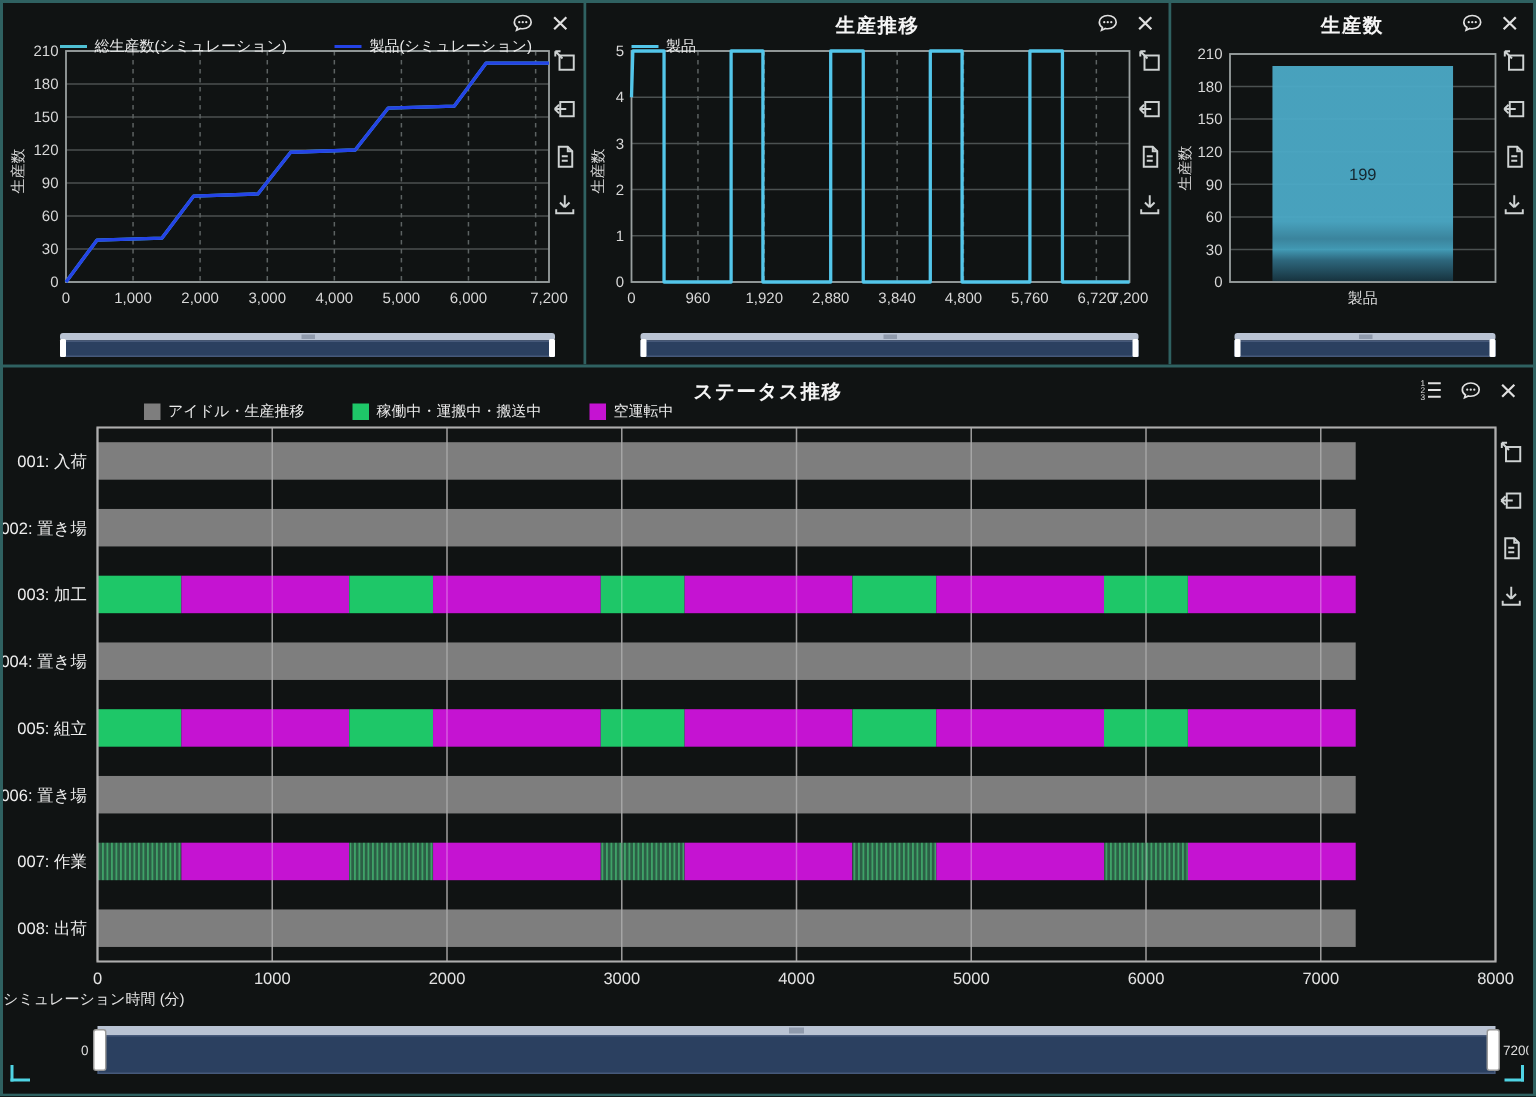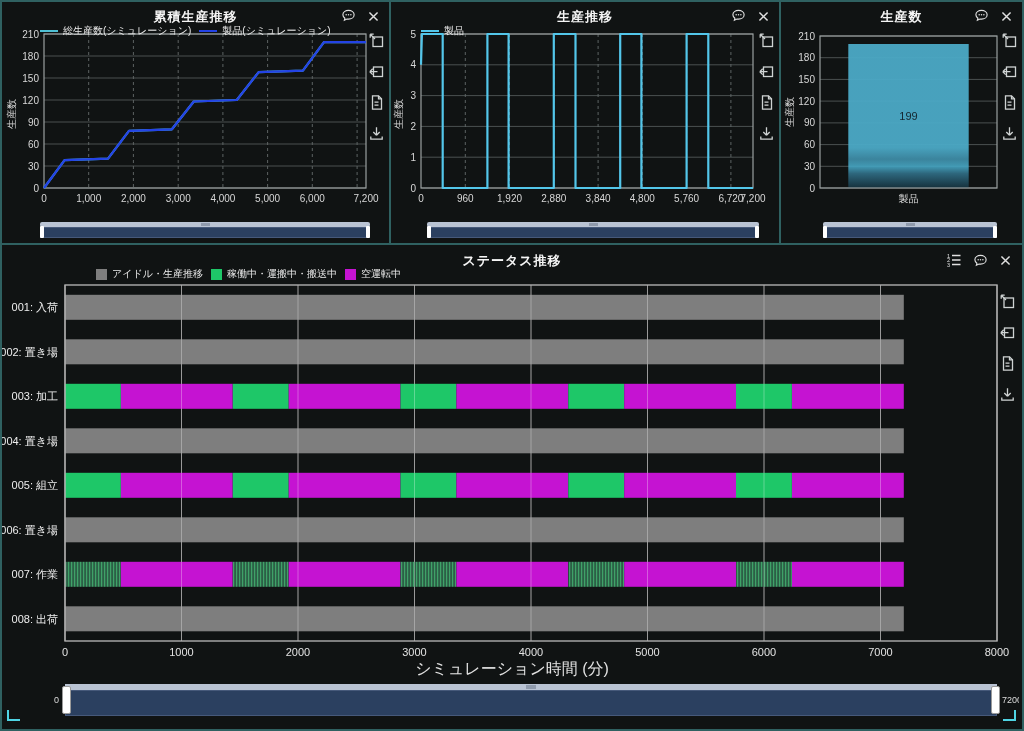--- a/index.html
+++ b/index.html
@@ -6,21 +6,21 @@
   .app{position:relative;width:1024px;height:731px;background:#0c0f0f;border:2px solid #2f6161;box-sizing:border-box;overflow:hidden;}
   .top-row{display:flex;height:241px;}
   .panel{position:relative;background:#101313;box-sizing:border-box;overflow:hidden;}
   .p1{width:389px;border-right:2px solid #2f6161;}
   .p2{width:390px;border-right:2px solid #2f6161;}
   .p3{flex:1;}
   .bottom{position:relative;height:486px;border-top:2px solid #2f6161;background:#101313;overflow:hidden;padding-left:31px;}
   .panel-title{position:absolute;top:6px;left:0;right:0;text-align:center;color:#f5f5f5;font-size:13px;font-weight:bold;margin:0;letter-spacing:1px;}
   .hicons{position:absolute;top:6px;right:9px;display:flex;gap:11px;align-items:center;z-index:5;}
   .hicons span{display:block;cursor:pointer;}
-  .legend{position:absolute;display:flex;gap:8px;align-items:flex-start;font-size:10px;color:#ebebeb;white-space:nowrap;z-index:4;}
+  .legend{position:absolute;display:flex;gap:32px;align-items:flex-start;font-size:10px;color:#ebebeb;white-space:nowrap;z-index:4;}
   .lg-item{display:flex;align-items:center;gap:5px;}
   .sw-line{display:inline-block;width:18px;height:2px;}
   .sw-box{display:inline-block;width:11px;height:11px;}
   .chart{position:absolute;left:0;}
   .ylab{position:absolute;font-size:10px;color:#d8d8d8;transform:translate(-50%,-50%) rotate(-90deg);white-space:nowrap;}
   .tools{position:absolute;display:flex;flex-direction:column;gap:10px;z-index:5;}
   .tools span{display:block;cursor:pointer;}
   svg text.tk{font-size:10px;fill:#d8d8d8;}
   svg text.tkb{font-size:11px;fill:#e2e2e2;}
   svg text.rl{font-size:11px;fill:#ededed;}
@@ -35,33 +35,32 @@
   
   .bslider{position:absolute;left:63px;width:932px;top:439px;height:32px;}
   .bs-track{position:absolute;top:0;left:0;right:0;height:6px;background:#b9c3d3;}
   .bs-track::after{content:"";position:absolute;left:50%;top:1px;width:10px;height:4px;margin-left:-5px;background:#8f9aac;}
   .bs-body{position:absolute;top:6px;left:0;right:0;bottom:0;background:#2b4060;border:1px solid #46597a;box-sizing:border-box;}
   .bs-handle{position:absolute;top:2px;width:9px;height:28px;background:#ffffff;border:1px solid #9a9a9a;border-radius:2px;box-sizing:border-box;z-index:3;}
   .bs-handle.l{left:-3px;} .bs-handle.r{right:-3px;}
   .bs-label{position:absolute;top:11px;font-size:9px;color:#dddddd;}
   .bs-label.l{left:-11px;}
   .bs-label.r{left:calc(100% + 5px);width:17px;overflow:hidden;white-space:nowrap;}
-  .xlabel{position:absolute;left:0;right:0;top:414px;text-align:center;font-size:16px;color:#e2e2e2;}
+  .xlabel{position:absolute;left:0;right:0;top:414px;font-size:10px;color:#e2e2e2;}
   .corner-bl{position:absolute;left:5px;bottom:8px;width:11px;height:9px;border-left:2px solid #4fd4e4;border-bottom:2px solid #4fd4e4;}
   .corner-br{position:absolute;right:6px;bottom:8px;width:11px;height:9px;border-right:2px solid #4fd4e4;border-bottom:2px solid #4fd4e4;}
 </style>
 </head>
 <body>
 
 <div class="app">
 
   <div class="top-row">
 
     <section class="panel p1">
-      <h2 class="panel-title">累積生産推移</h2>
       <div class="hicons">
         <span>
           <svg width="15" height="15" viewBox="0 0 16 16">
               <path d="M8 2.5c-3.3 0-6 2-6 4.7 0 1.5.9 2.8 2.2 3.7L3.6 13l2.7-1.3c.5.1 1.1.2 1.7.2 3.3 0 6-2 6-4.7S11.3 2.5 8 2.5z" fill="none" stroke="#e0e0e0" stroke-width="1.2"></path>
               <circle cx="5.5" cy="7.2" r=".8" fill="#e0e0e0"></circle>
               <circle cx="8" cy="7.2" r=".8" fill="#e0e0e0"></circle>
               <circle cx="10.5" cy="7.2" r=".8" fill="#e0e0e0"></circle>
             </svg>
         </span>
         <span>

